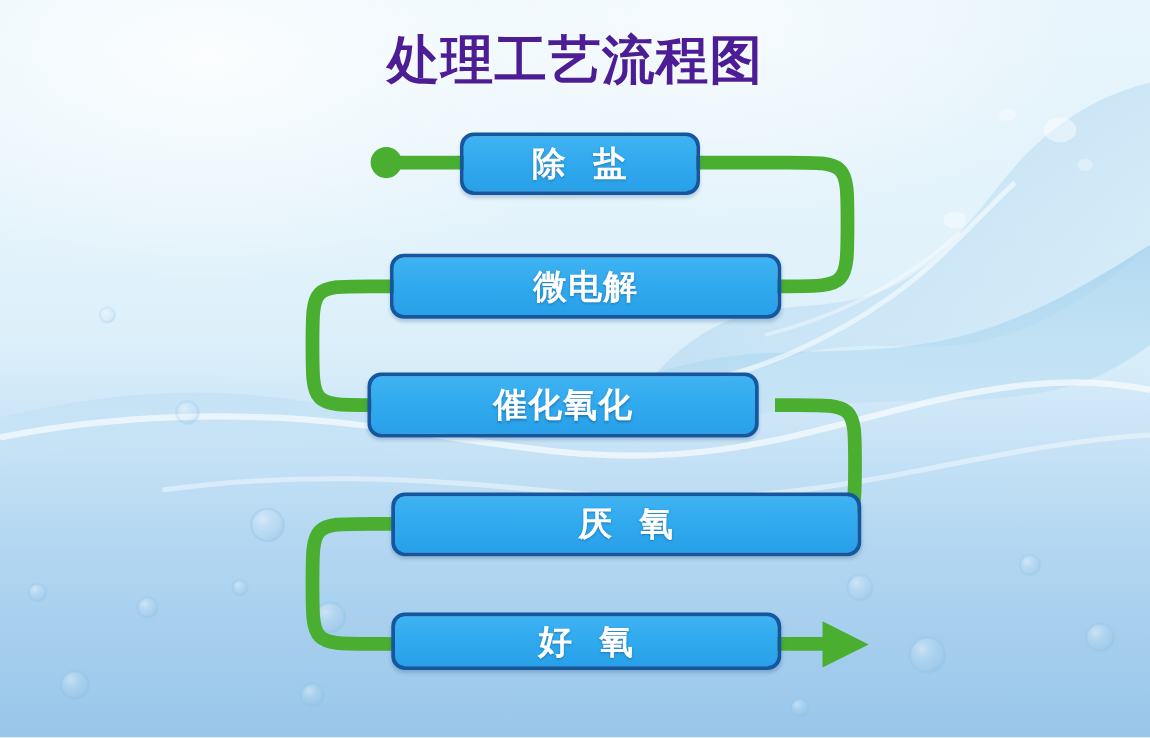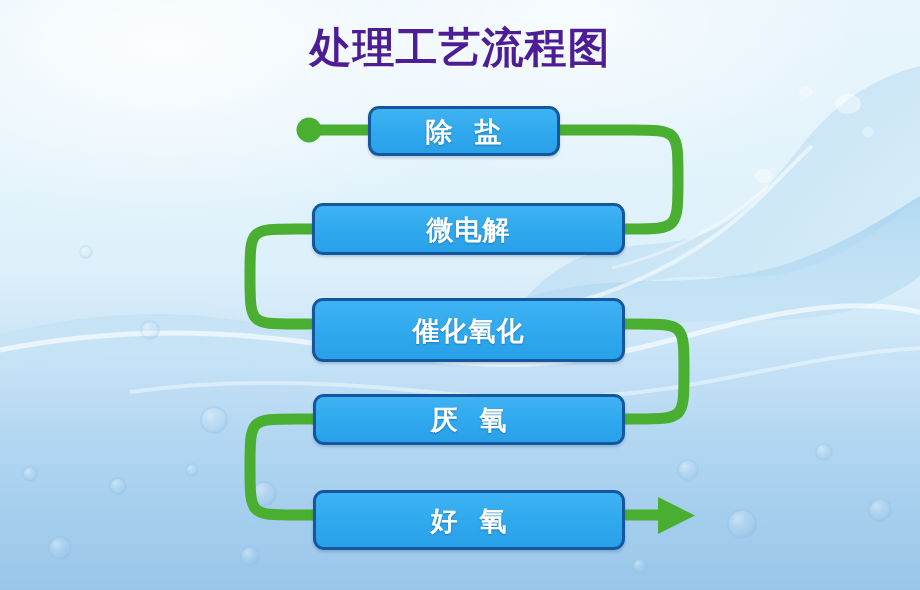--- a/index.html
+++ b/index.html
@@ -86,23 +86,23 @@
     font-weight: bold;
     font-size: 27px;
     letter-spacing: 1px;
     line-height: 1;
     white-space: pre;
     text-shadow: 0 1px 2px rgba(10,70,120,.45);
   }
 
   #node-0 { left: 368px; top: 106px; width: 192px; height: 50px; }
   #node-1 { left: 312px; top: 203px; width: 313px; height: 52px; }
-  #node-2 { left: 312px; top: 298px; width: 313px; height: 64px; }
-  #node-3 { left: 313px; top: 394px; width: 312px; height: 51px; }
-  #node-4 { left: 313px; top: 490px; width: 312px; height: 60px; }
+  #node-2 { left: 294px; top: 298px; width: 313px; height: 52px; }
+  #node-3 { left: 313px; top: 394px; width: 376px; height: 51px; }
+  #node-4 { left: 313px; top: 490px; width: 312px; height: 46px; }
 </style>
 </head>
 <body>
 
 <div id="stage">
 
   <div class="bg-layer" id="bg-base"></div>
 
   <svg class="bg-layer" id="bg-splash-svg" viewBox="0 0 920 590" preserveAspectRatio="none">
     <defs>

